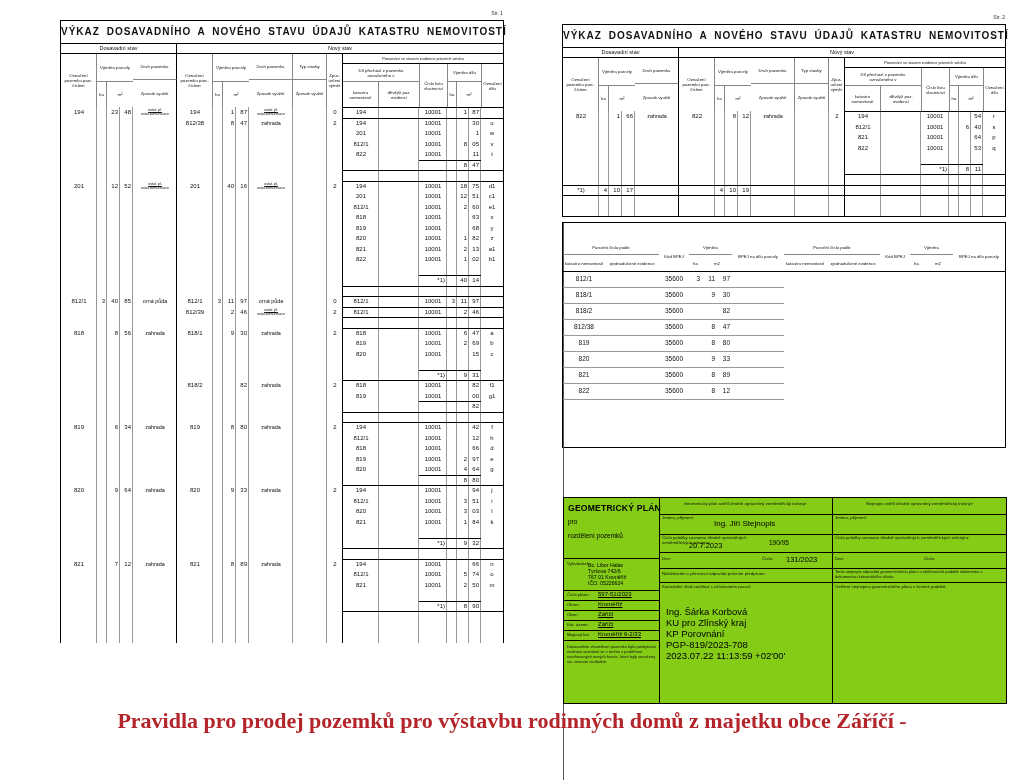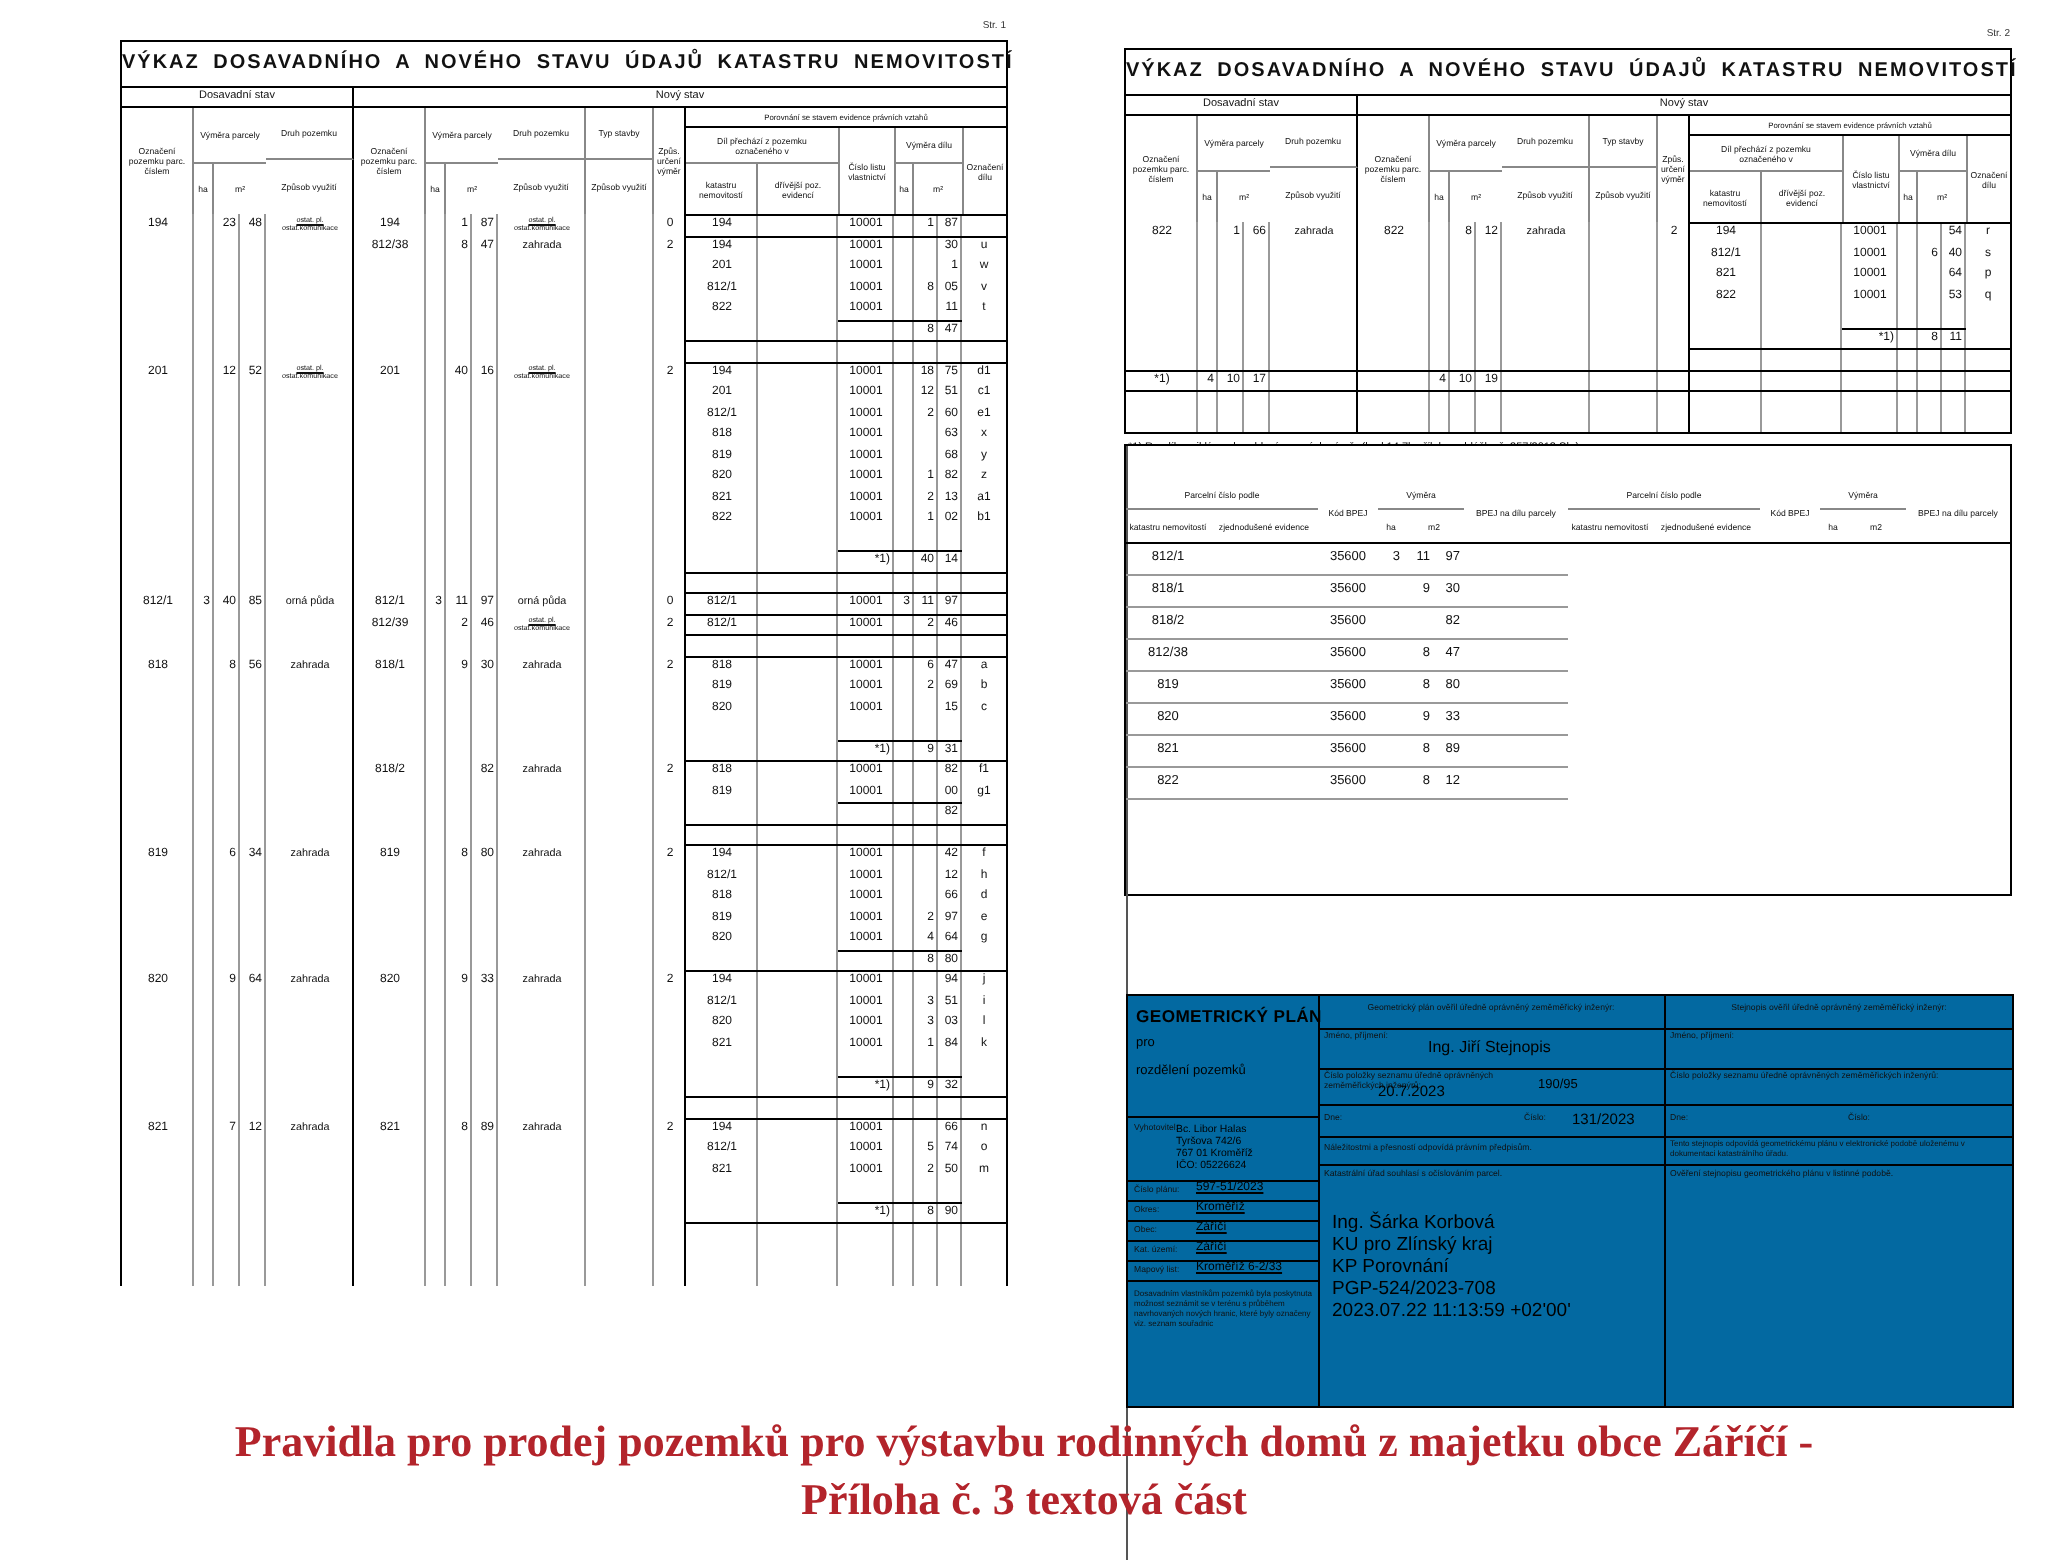--- a/index.html
+++ b/index.html
@@ -20,21 +20,21 @@
   .cell{position:absolute;font-size:6px;color:#111;white-space:nowrap;box-sizing:border-box}
   .num{text-align:right;padding-right:2px}
   .ctr{text-align:center}
   .hl{position:absolute;height:0;border-top:1px solid #000}
   .hlg{border-top:1px solid #999}
   .d2{display:flex;flex-direction:column;align-items:center;justify-content:center;
       font-size:3.6px;line-height:4.2px;white-space:nowrap}
   .d2 .u{text-decoration:underline}
   .fnote{position:absolute;font-size:5.5px;color:#111;white-space:nowrap}
   .bpej{position:absolute;border:1.5px solid #000;background:#fff}
-  .gp{position:absolute;border:1.5px solid #000;background:#0369a1}
+  .gp{position:absolute;border:1.5px solid #000;background:#84cc16}
   .gp .ln{position:absolute;background:#000}
   .gpl{position:absolute;font-size:4.3px;line-height:4.9px;color:#111}
   .gpv{position:absolute;color:#000;white-space:nowrap}
   .cap{position:absolute;left:0;width:1024px;text-align:center;
        font-family:"Liberation Serif",serif;font-weight:bold;font-size:22px;line-height:29px}
 </style>
 </head>
 <body>
 
 <div class="doc" id="doc1" style="left:60px;top:10px;width:446px;height:650px">
@@ -606,21 +606,20 @@
   <div class="gpl" style="left:271px;top:59px">Dne:</div>
   <div class="gpl" style="left:360px;top:59px">Číslo:</div>
 
   <div class="gpl" style="left:98px;top:74px;width:168px;white-space:normal">Náležitostmi a přesností odpovídá právním předpisům.</div>
   <div class="gpl" style="left:271px;top:72px;width:166px;white-space:normal;font-size:4px;line-height:4.6px">Tento stejnopis odpovídá geometrickému plánu v elektronické podobě uloženému v dokumentaci katastrálního úřadu.</div>
 
   <div class="gpl" style="left:98px;top:87px;width:168px;white-space:normal">Katastrální úřad souhlasí s očíslováním parcel.</div>
   <div class="gpv" style="left:102px;top:108px;font-size:9.5px;line-height:11.5px">Ing. Šárka Korbová</div>
   <div class="gpv" style="left:102px;top:119px;font-size:9.5px">KU pro Zlínský kraj</div>
   <div class="gpv" style="left:102px;top:130px;font-size:9.5px">KP Porovnání</div>
-  <div class="gpv" style="left:102px;top:141px;font-size:9.5px">PGP-524/2023-708</div>
+  <div class="gpv" style="left:102px;top:141px;font-size:9.5px">PGP-819/2023-708</div>
   <div class="gpv" style="left:102px;top:152px;font-size:9.5px">2023.07.22 11:13:59 +02'00'</div>
   <div class="gpl" style="left:271px;top:87px;width:164px;white-space:normal">Ověření stejnopisu geometrického plánu v listinné podobě.</div>
 </div>
 
 <div class="cap" style="top: 706px; color: rgb(179, 36, 43);">
   <div>Pravidla pro prodej pozemků pro výstavbu rodinných domů z majetku obce Záříčí -</div>
-  <div>Příloha č. 3 textová část</div>
 </div>
 
 </body></html>

